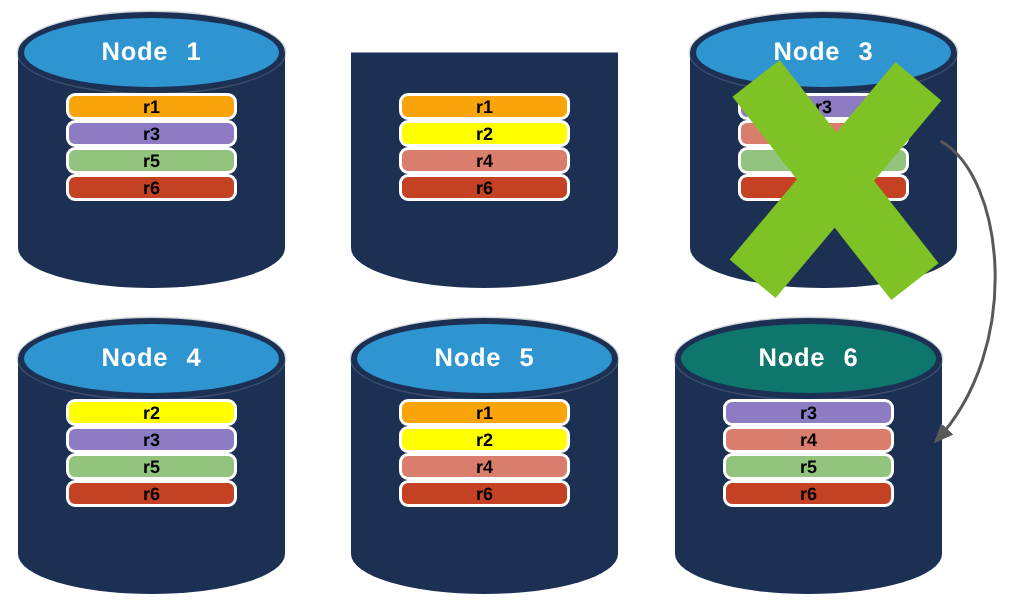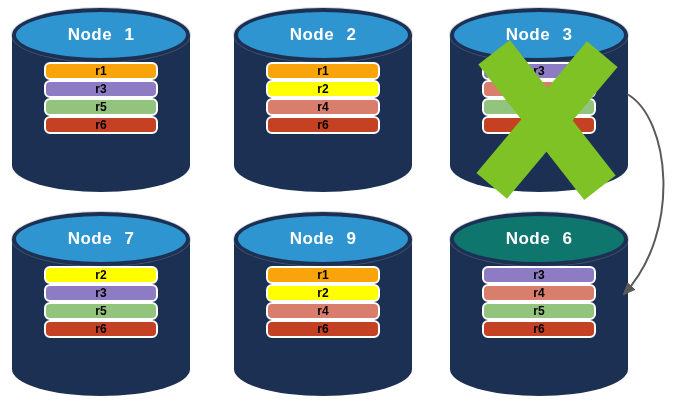--- a/index.html
+++ b/index.html
@@ -68,40 +68,37 @@
           <span>r5</span>
         </div>
       <div class="bar" style="background-color: rgb(197, 65, 36);">
           <span>r6</span>
         </div>
     </div>
   </div>
 
   <div class="node" style="left:234px; top:8px;">
     <div class="cyl-body" style="background-color: rgb(28, 48, 84);"></div>
-    <div class="cyl-top" style="background-color: rgb(47, 149, 208);">
-      <span class="node-label">Node 2</span>
-    </div>
     <div class="bars">
       <div class="bar" style="background-color: rgb(249, 164, 11);">
           <span>r1</span>
         </div>
       <div class="bar" style="background-color: rgb(255, 255, 0);">
           <span>r2</span>
         </div>
       <div class="bar" style="background-color: rgb(217, 125, 108);">
           <span>r4</span>
         </div>
       <div class="bar" style="background-color: rgb(197, 65, 36);">
           <span>r6</span>
         </div>
     </div>
   </div>
 
-  <div class="node" style="left:450px; top:8px;">
+  <div class="node" style="left:460px; top:8px;">
     <div class="cyl-body" style="background-color: rgb(28, 48, 84);"></div>
     <div class="cyl-top" style="background-color: rgb(47, 149, 208);">
       <span class="node-label">Node 3</span>
     </div>
     <div class="bars">
       <div class="bar" style="background-color: rgb(141, 124, 195);">
           <span>r3</span>
         </div>
       <div class="bar" style="background-color: rgb(217, 125, 108);">
           <span></span>
@@ -115,42 +112,42 @@
     </div>
     <div class="x-mark">
       <div class="x-stroke back" style="background-color: rgb(127, 194, 38);"></div>
       <div class="x-stroke fore" style="background-color: rgb(127, 194, 38);"></div>
     </div>
   </div>
 
   <div class="node" style="left:12px; top:212px;">
     <div class="cyl-body" style="background-color: rgb(28, 48, 84);"></div>
     <div class="cyl-top" style="background-color: rgb(47, 149, 208);">
-      <span class="node-label">Node 7</span>
+      <span class="node-label">Node 4</span>
     </div>
     <div class="bars">
       <div class="bar" style="background-color: rgb(255, 255, 0);">
           <span>r2</span>
         </div>
       <div class="bar" style="background-color: rgb(141, 124, 195);">
           <span>r3</span>
         </div>
       <div class="bar" style="background-color: rgb(147, 196, 125);">
           <span>r5</span>
         </div>
       <div class="bar" style="background-color: rgb(197, 65, 36);">
           <span>r6</span>
         </div>
     </div>
   </div>
 
   <div class="node" style="left:234px; top:212px;">
     <div class="cyl-body" style="background-color: rgb(28, 48, 84);"></div>
     <div class="cyl-top" style="background-color: rgb(47, 149, 208);">
-      <span class="node-label">Node 9</span>
+      <span class="node-label">Node 5</span>
     </div>
     <div class="bars">
       <div class="bar" style="background-color: rgb(249, 164, 11);">
           <span>r1</span>
         </div>
       <div class="bar" style="background-color: rgb(255, 255, 0);">
           <span>r2</span>
         </div>
       <div class="bar" style="background-color: rgb(217, 125, 108);">
           <span>r4</span>

